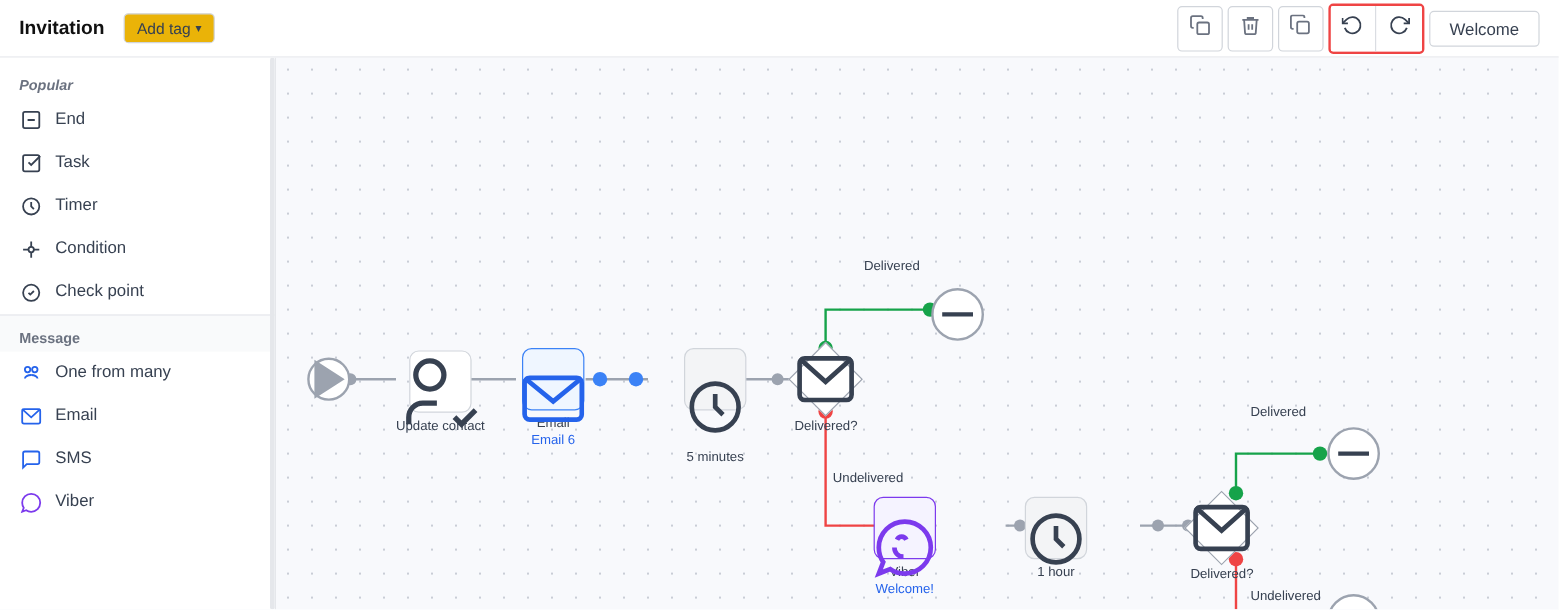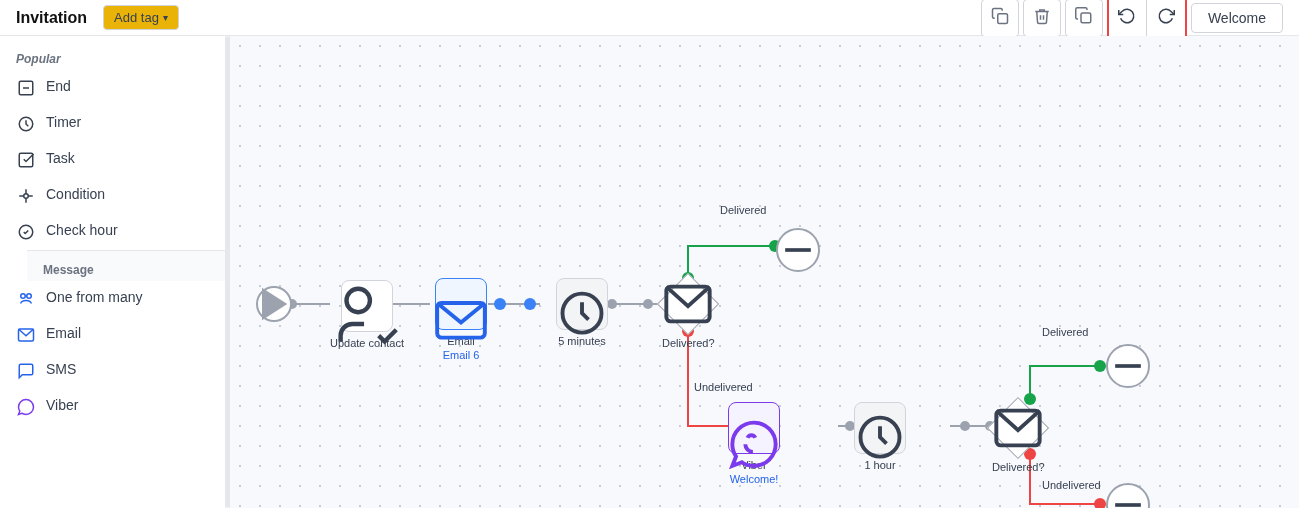--- a/index.html
+++ b/index.html
@@ -1,20 +1,20 @@
 <!DOCTYPE html>
 <html><head>
   <meta charset="utf-8">
   <style>
     * { box-sizing: border-box; margin: 0; padding: 0; }
     body { font-family: -apple-system, BlinkMacSystemFont, 'Segoe UI', sans-serif; background: #fff; width: 1299px; height: 508px; overflow: hidden; display: flex; flex-direction: column; }
 
     
     .header {
-      display: flex; align-items: center; padding: 0 16px; height: 36px;
+      display: flex; align-items: center; padding: 0 16px; height: 48px;
       border-bottom: 1px solid #e5e7eb; background: #fff; gap: 16px;
     }
     .header-title { font-size: 16px; font-weight: 600; color: #111; }
     .add-tag-btn {
       display: flex; align-items: center; gap: 4px; padding: 4px 10px;
       border: 1px solid #d1d5db; border-radius: 4px; cursor: pointer;
       font-size: 13px; color: #374151; background: #eab308;
     }
     .add-tag-btn .chevron { font-size: 10px; }
     .header-spacer { flex: 1; }
@@ -56,21 +56,21 @@
     .sidebar-item {
       display: flex; align-items: flex-start; gap: 10px; padding: 8px 16px;
       cursor: pointer; font-size: 14px; color: #374151; border-radius: 0;
     }
     .sidebar-item .item-icon { width: 20px; height: 20px; display: flex; align-items: center; justify-content: center; flex-shrink: 0; }
     .sidebar-item .item-label { font-size: 14px; color: #374151; }
 
     
     .sidebar-section-msg {
       font-size: 12px; font-weight: 700; color: #6b7280; padding: 12px 16px 4px;
-      background: #f9fafb; border-top: 1px solid #e5e7eb; margin-left: 27px;
+      background: #f9fafb; border-top: 1px solid #e5e7eb;
     }
 
     
     .canvas {
       flex: 1; background-color: #f8f9fc;
       background-image: radial-gradient(circle, #c9cdd6 1px, transparent 1px);
       background-size: 20px 20px;
       position: relative; overflow: hidden;
     }
 
@@ -179,35 +179,35 @@
             <rect x="3" y="3" width="18" height="18" rx="2"></rect>
             <line x1="8" y1="12" x2="16" y2="12"></line>
           </svg>
       </span>
       <span class="item-label">End</span>
     </div>
 
     <div class="sidebar-item">
       <span class="item-icon">
         <svg width="18" height="18" viewBox="0 0 24 24" fill="none" stroke="#374151" stroke-width="2">
+            <rect x="3" y="3" width="18" height="18" rx="2"></rect>
+            <polyline points="9 11 12 14 22 4"></polyline>
+          </svg>
+      </span>
+      <span class="item-label">Task</span>
+    </div>
+
+    <div class="sidebar-item">
+      <span class="item-icon">
+        <svg width="18" height="18" viewBox="0 0 24 24" fill="none" stroke="#374151" stroke-width="2">
             <circle cx="12" cy="12" r="9"></circle>
             <polyline points="12 7 12 12 15 15"></polyline>
           </svg>
       </span>
       <span class="item-label">Timer</span>
-    </div>
-
-    <div class="sidebar-item">
-      <span class="item-icon">
-        <svg width="18" height="18" viewBox="0 0 24 24" fill="none" stroke="#374151" stroke-width="2">
-            <rect x="3" y="3" width="18" height="18" rx="2"></rect>
-            <polyline points="9 11 12 14 22 4"></polyline>
-          </svg>
-      </span>
-      <span class="item-label">Task</span>
     </div>
 
     <div class="sidebar-item">
       <span class="item-icon">
         <svg width="18" height="18" viewBox="0 0 24 24" fill="none" stroke="#374151" stroke-width="2">
             <circle cx="12" cy="12" r="3"></circle>
             <line x1="3" y1="12" x2="9" y2="12"></line>
             <line x1="15" y1="12" x2="21" y2="12"></line>
             <line x1="12" y1="3" x2="12" y2="9"></line>
             <line x1="12" y1="15" x2="12" y2="21"></line>
@@ -216,21 +216,21 @@
       <span class="item-label">Condition</span>
     </div>
 
     <div class="sidebar-item">
       <span class="item-icon">
         <svg width="18" height="18" viewBox="0 0 24 24" fill="none" stroke="#374151" stroke-width="2">
             <circle cx="12" cy="12" r="9"></circle>
             <polyline points="9 12 11 14 15 10"></polyline>
           </svg>
       </span>
-      <span class="item-label">Check hour</span>
+      <span class="item-label">Check point</span>
     </div>
 
     <div class="sidebar-section-msg">Message</div>
 
     <div class="sidebar-item">
       <span class="item-icon">
         <svg width="18" height="18" viewBox="0 0 24 24" fill="none" stroke="#2563eb" stroke-width="2">
             <circle cx="8" cy="8" r="3"></circle>
             <circle cx="16" cy="8" r="3"></circle>
             <path d="M12 14c-4 0-7 2-7 4"></path>
@@ -337,21 +337,21 @@
             <rect x="1" y="1" width="22" height="16" rx="2"></rect>
             <polyline points="1 1 12 10 23 1"></polyline>
           </svg>
       </div>
       <span class="node-label">
         <span style="color:#374151;">Email</span><br>
         <span style="color:#2563eb;">Email 6</span>
       </span>
     </div>
 
-    <div class="node" style="left:326px; top:242px;">
+    <div class="node" style="left:340px; top:242px;gap:28px;">
       <div class="icon-node gray-bg">
         <svg width="26" height="26" viewBox="0 0 24 24" fill="none" stroke="#374151" stroke-width="1.8">
             <circle cx="12" cy="12" r="9"></circle>
             <polyline points="12 7 12 12 15 15"></polyline>
           </svg>
       </div>
       <span class="node-label">5 minutes</span>
     </div>
 
     <span class="conn-label" style="left:490px; top:168px;">Delivered</span>

